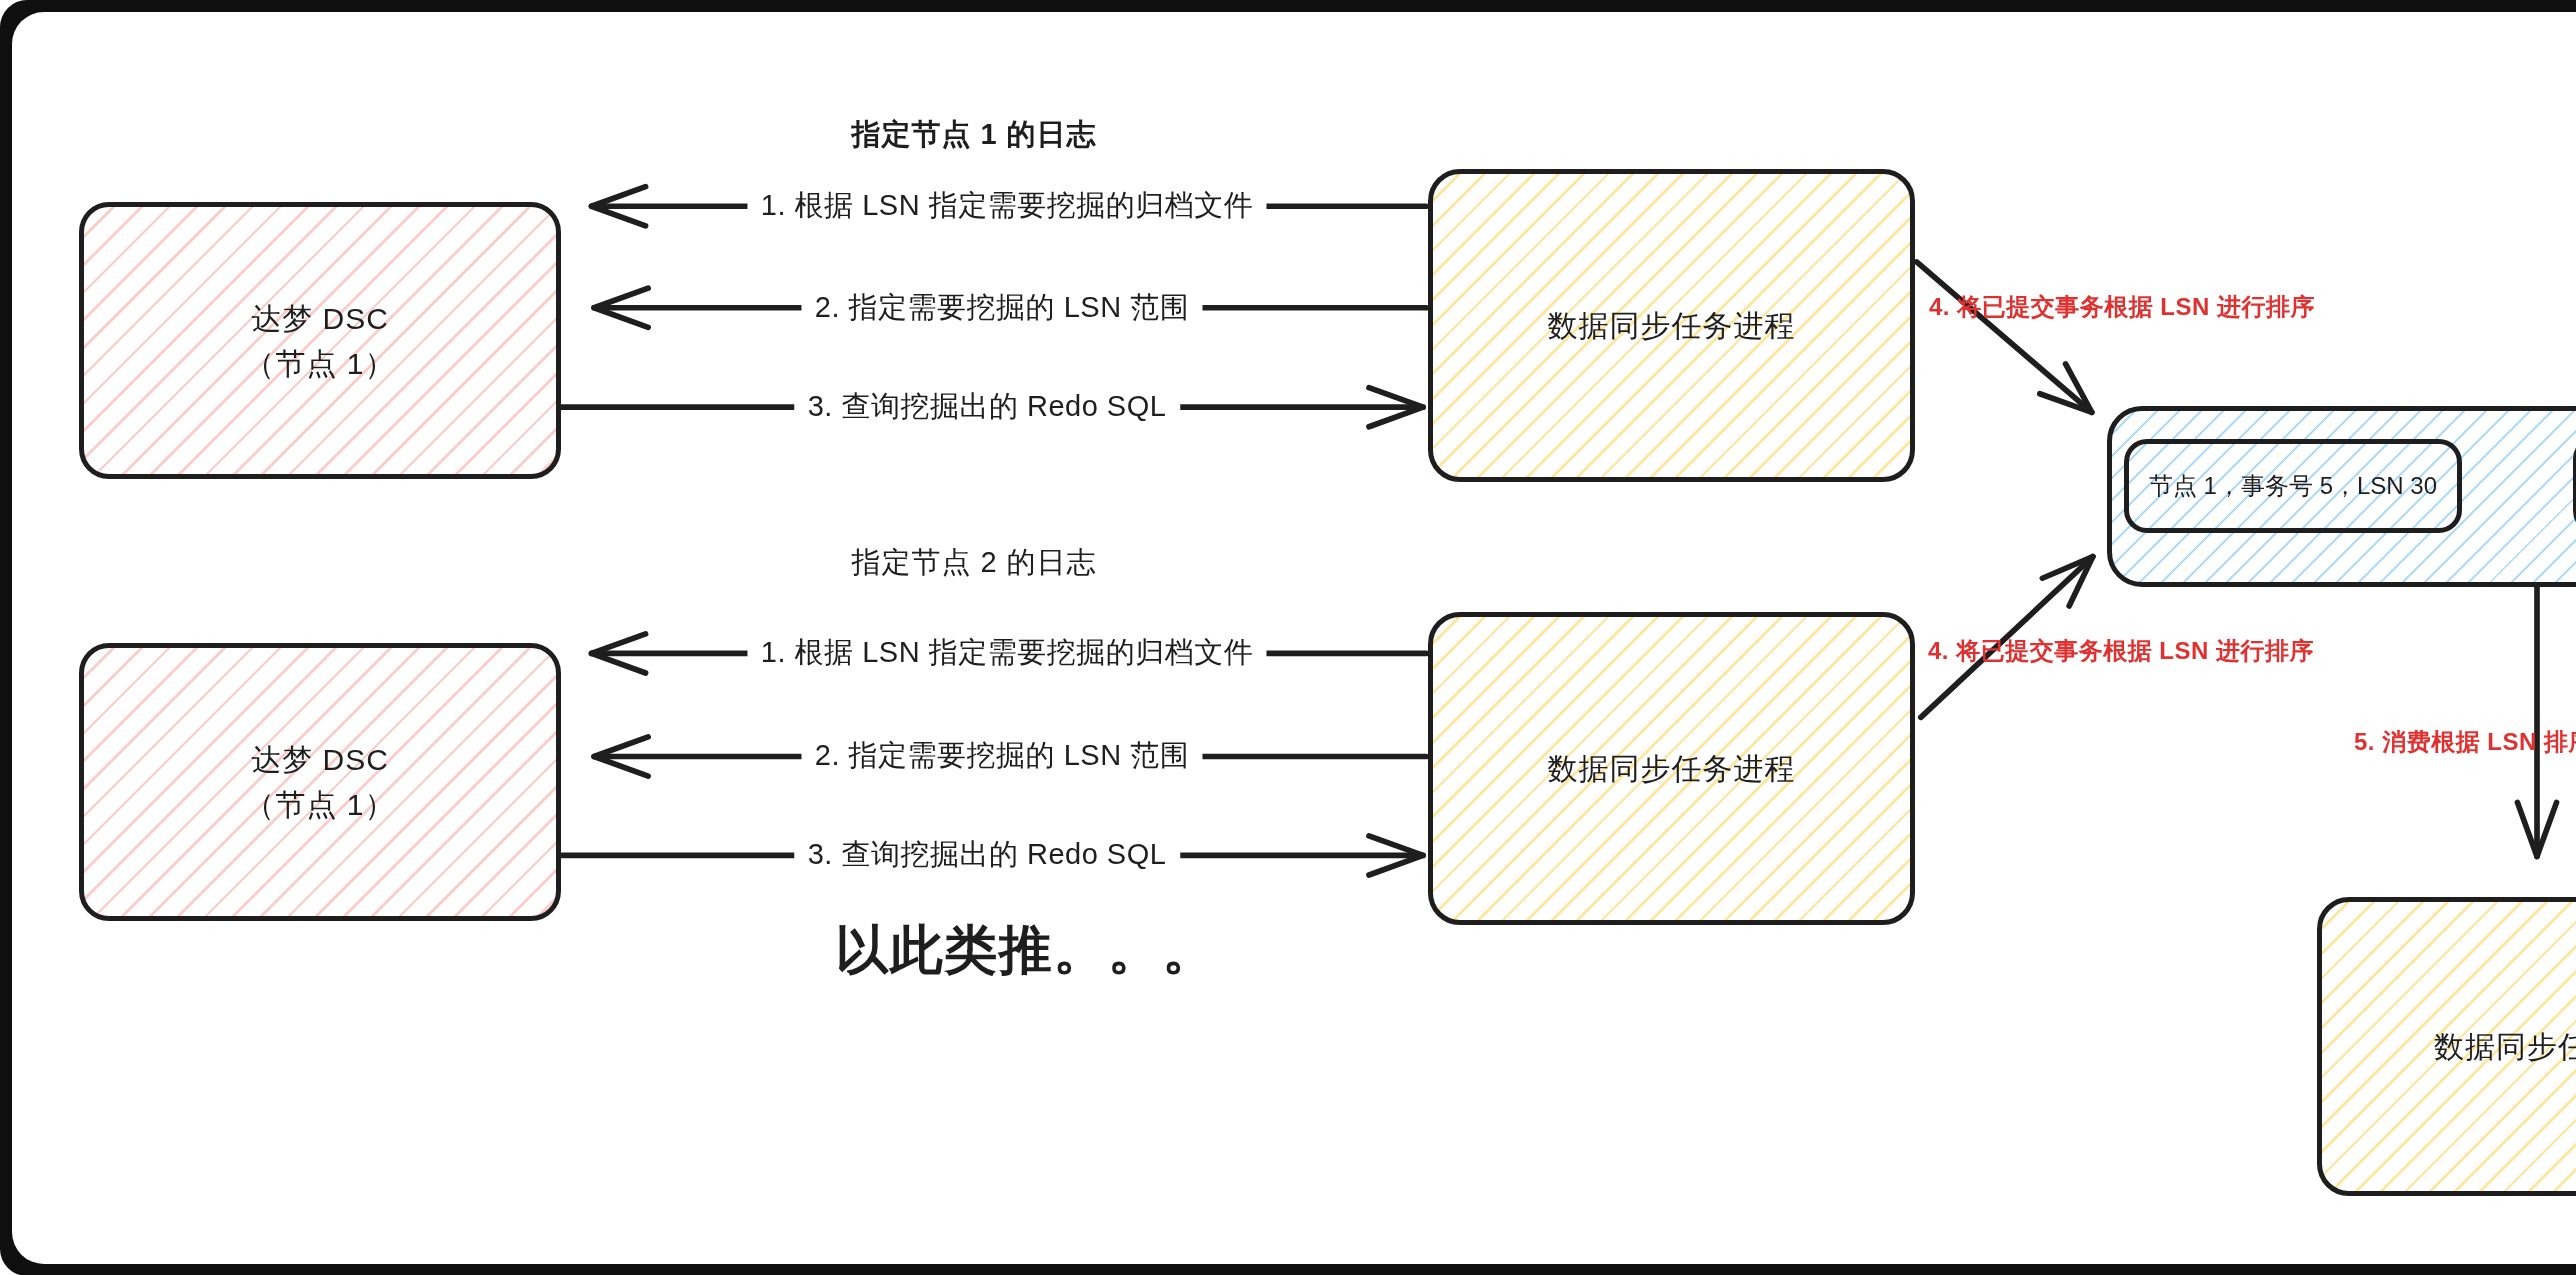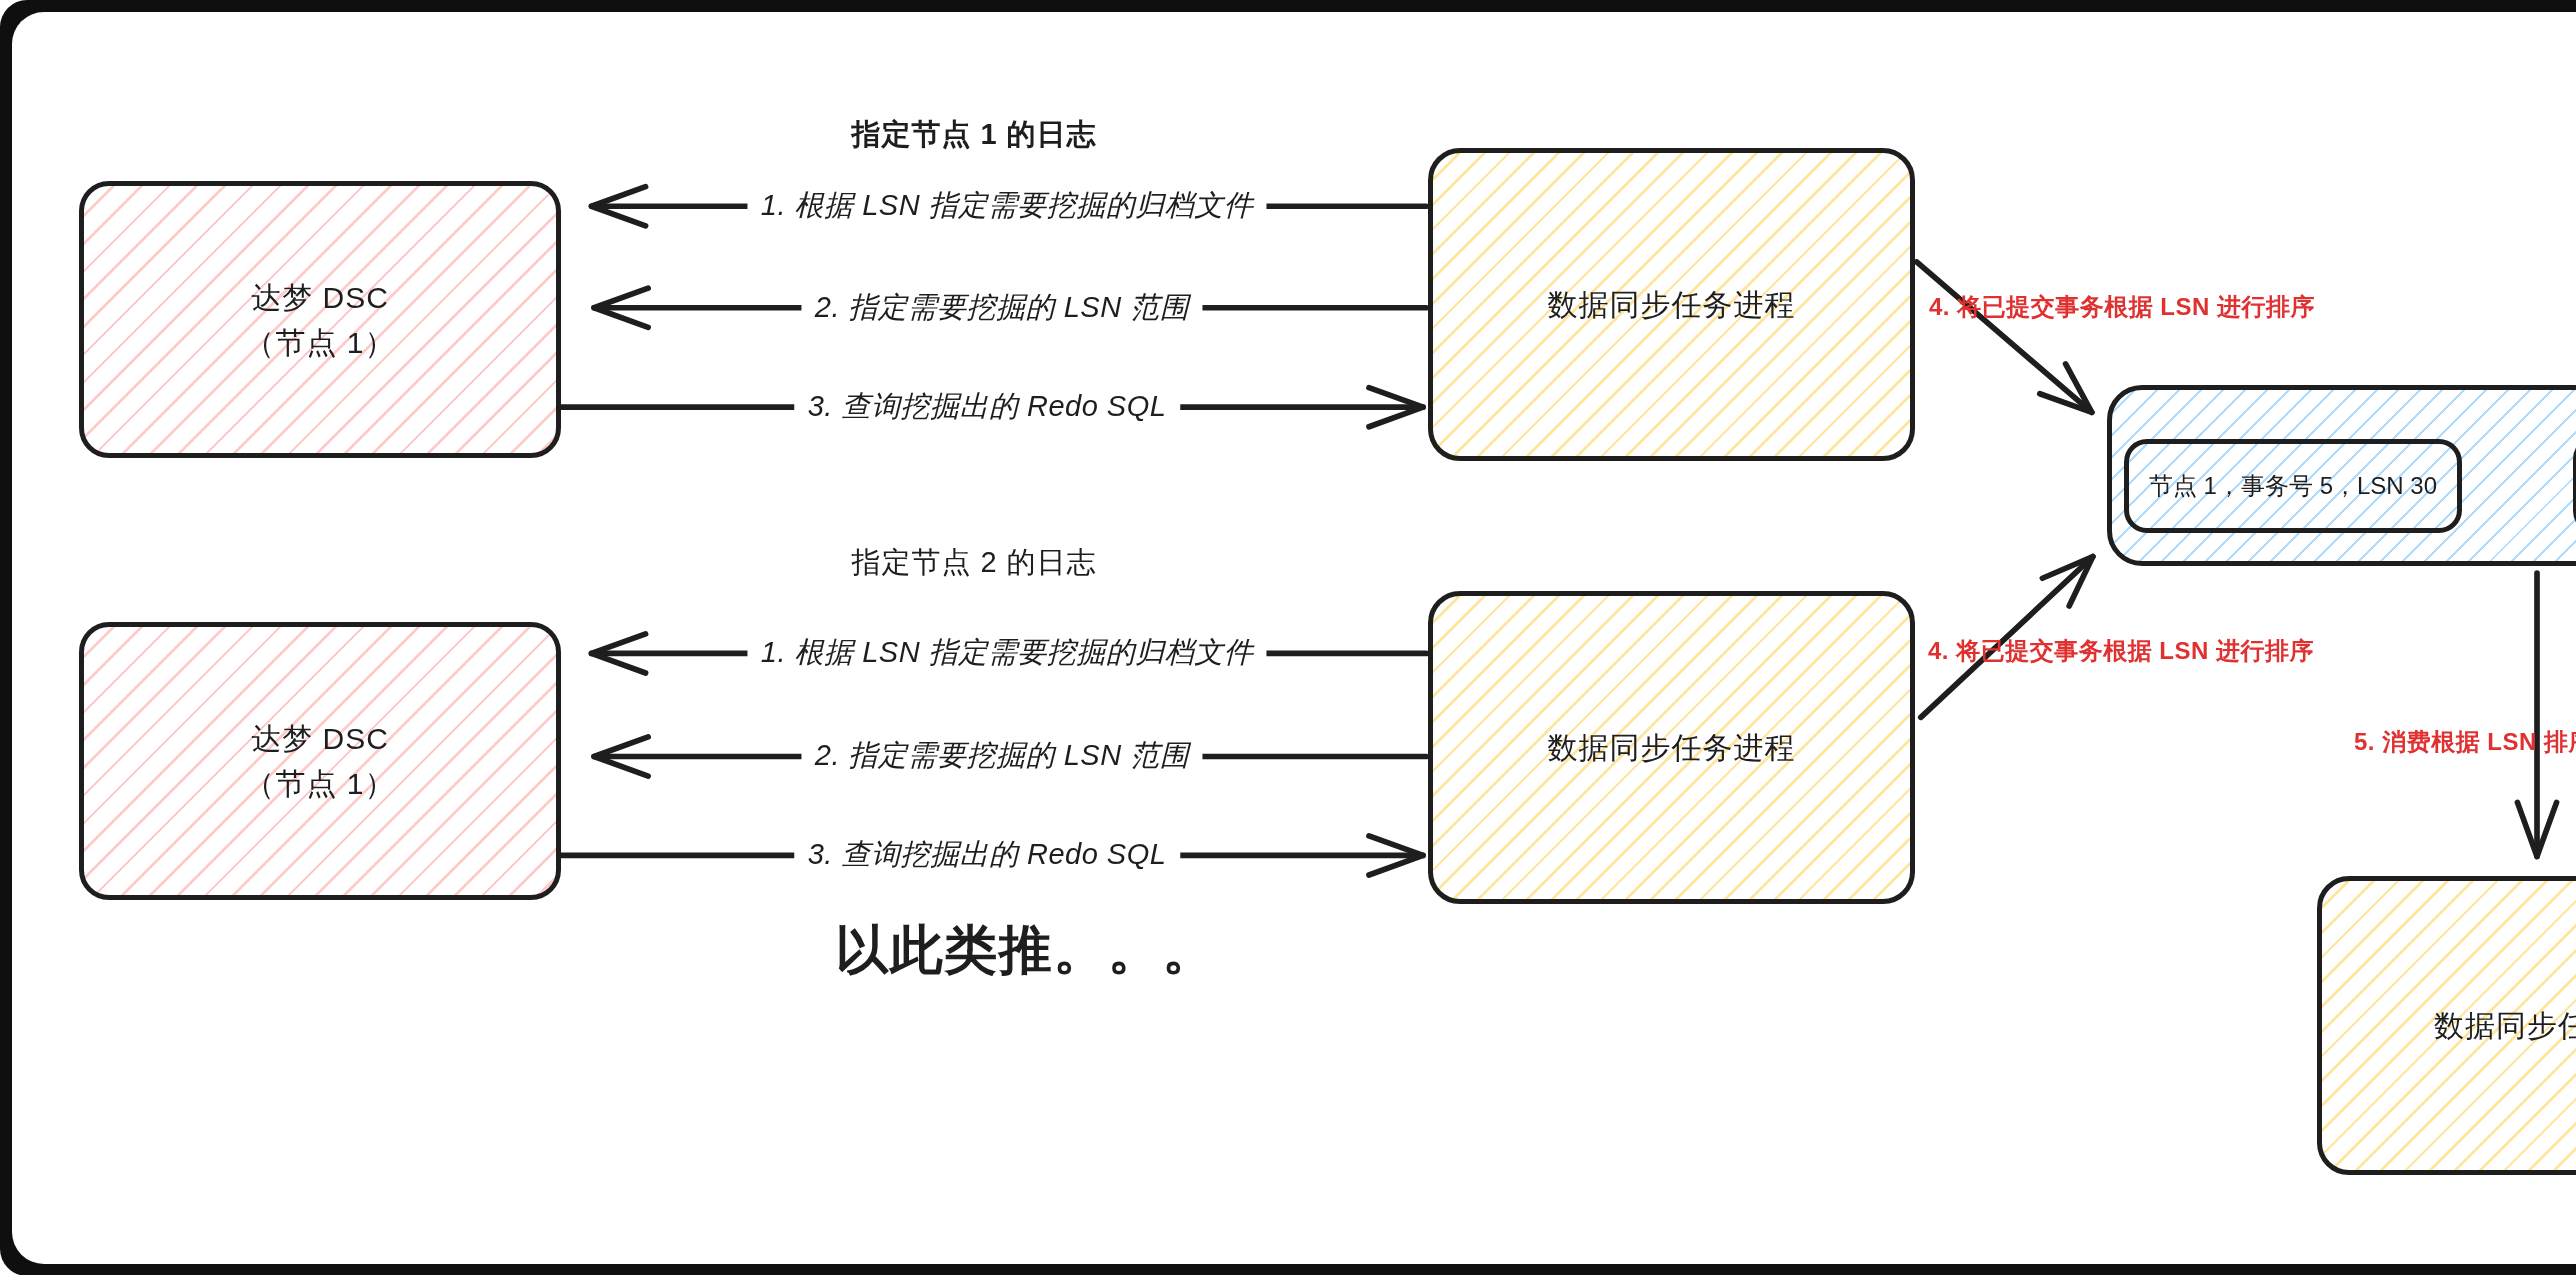--- a/index.html
+++ b/index.html
@@ -33,20 +33,21 @@
     position: absolute;
     box-sizing: border-box;
     border: 5.7px solid #1e1e1e;
     display: flex;
     flex-direction: column;
     align-items: center;
     justify-content: center;
     text-align: center;
     color: #1e1e1e;
     z-index: 3;
+    margin-top: 21px;
   }
   .hatch-pink {
     background-color: #fff;
     background-image: repeating-linear-gradient(135deg, rgba(255,201,201,0.95) 0 2.6px, transparent 2.6px 19.6px);
   }
   .hatch-yellow {
     background-color: #fff;
     background-image: repeating-linear-gradient(135deg, rgba(255,229,153,0.95) 0 2.6px, transparent 2.6px 17.5px);
   }
   .hatch-blue {
@@ -91,21 +92,20 @@
     position: absolute;
     transform: translate(-50%, -50%);
     background: #ffffff;
     padding: 2.1px 13.4px;
     font-size: 29px;
     font-weight: 500;
     color: #1e1e1e;
     white-space: nowrap;
     z-index: 5;
     letter-spacing: 0.5px;
-    font-style: italic;
   }
   .flow-header {
     position: absolute;
     transform: translate(-50%, -50%);
     font-size: 29px;
     font-weight: 500;
     color: #1e1e1e;
     white-space: nowrap;
     z-index: 5;
     letter-spacing: 1px;

